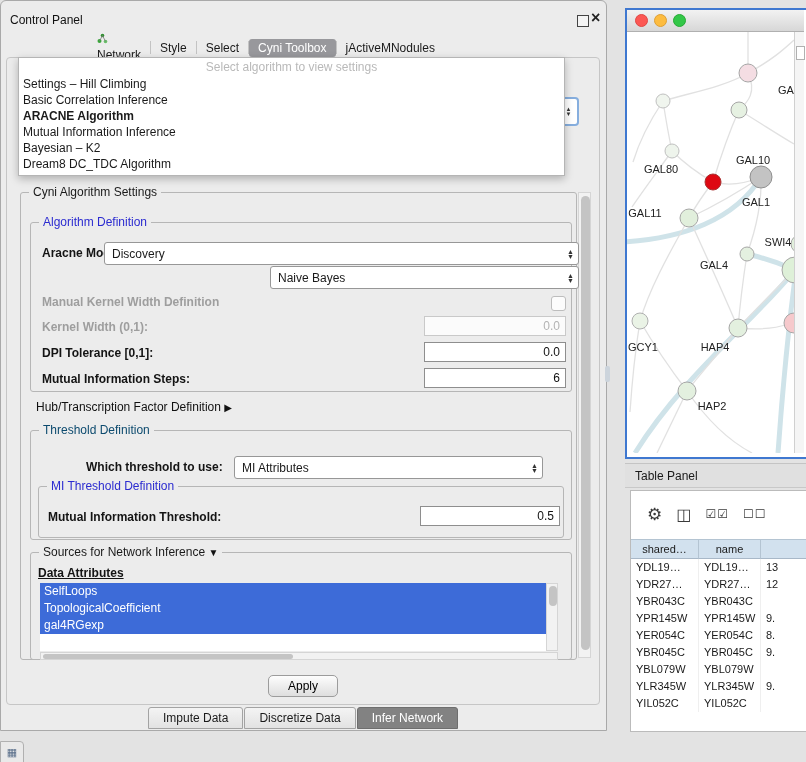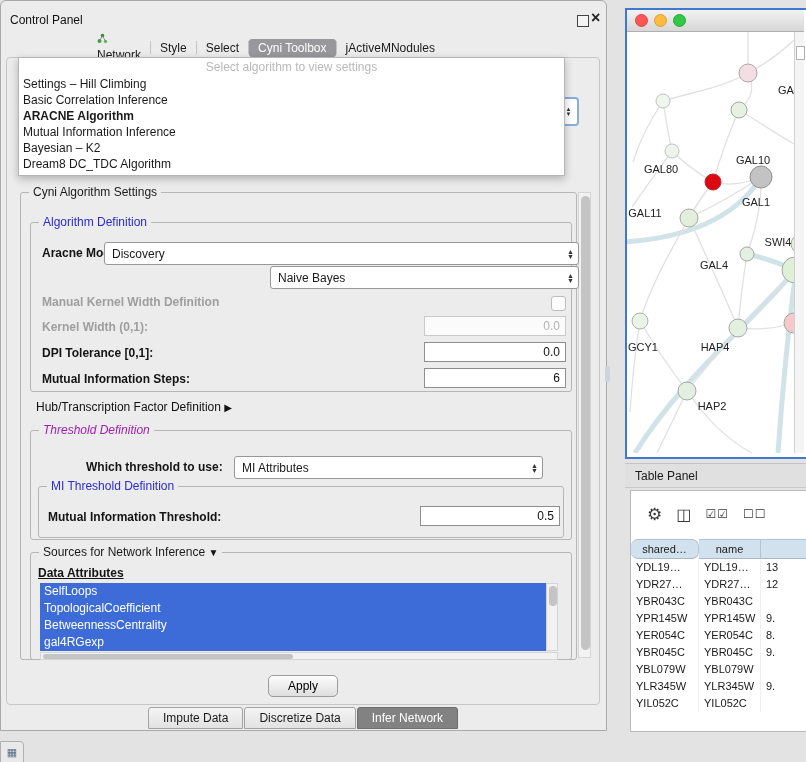--- a/index.html
+++ b/index.html
@@ -24,21 +24,21 @@
   #popup-prompt{text-align:center;color:#b9b9b9;padding-top:2px;height:16px;}
   .popup-item{padding:0 4px;height:16px;line-height:16px;white-space:nowrap;}
   .popup-item.sel{font-weight:bold;}
   #combo-frag{left:560px;top:97px;width:17px;height:25px;background:#fff;border:2px solid #86aede;border-left:none;
               border-radius:0 4px 4px 0;z-index:5;display:flex;flex-direction:column;align-items:center;justify-content:center;}
   #combo-frag span{font-size:6px;line-height:5px;color:#333;}
   
   .group{position:absolute;border:1px solid #b6b6b6;border-radius:3px;}
   .legend{position:absolute;top:-8px;left:8px;background:#ececec;padding:0 4px;font-size:12px;white-space:nowrap;}
   .legend.blue{color:#2b2bd0;}
-  .legend.green{color:#a21caf;font-style:italic;}
+  .legend.green{color:#0c4a6e;}
   .lbl{position:absolute;font-weight:bold;font-size:12px;white-space:nowrap;color:#141414;}
   .lbl.dis{color:#9e9e9e;}
   .plain{position:absolute;font-size:12px;white-space:nowrap;color:#111;}
   .combo{position:absolute;background:#fff;border:1px solid #979797;border-radius:3px;display:flex;align-items:center;
          justify-content:space-between;padding:0 4px 0 7px;font-size:12px;}
   .arrows{display:flex;flex-direction:column;align-items:center;}
   .arrows span{font-size:7px;line-height:5px;color:#333;}
   .field{position:absolute;background:#fff;border:1px solid #8e8e8e;font-size:12px;text-align:right;
          padding:0 5px;font-family:"Liberation Sans",sans-serif;color:#111;box-sizing:border-box;}
   .field.dis{border-color:#c9c9c9;background:#fbfbfb;color:#b3b3b3;}
@@ -200,21 +200,20 @@
   <div class="group" style="left:30px;top:552px;width:540px;height:106px;">
     <span class="legend">
       <span>Sources for Network Inference</span>
       <span class="tri"> ▼</span>
     </span>
   </div>
   <span class="lbl" style="left:38px;top:566px;text-decoration:underline;">Data Attributes</span>
   <div class="abs" id="attr-list">
       <div class="attr-item">SelfLoops</div>
       <div class="attr-item">TopologicalCoefficient</div>
-      <div class="attr-item">BetweennessCentrality</div>
       <div class="attr-item">gal4RGexp</div>
     </div>
   <div class="vscroll" style="left:546px;top:583px;width:12px;height:68px;">
     <div class="thumb" style="left:2px;top:2px;width:8px;height:20px;"></div>
   </div>
   <div class="vscroll" style="left:40px;top:652px;width:518px;height:8px;">
     <div class="thumb" style="left:2px;top:1px;width:250px;height:5px;"></div>
   </div>
 
   <button class="abs" id="apply-btn">Apply</button>
@@ -295,21 +294,21 @@
     <span>Table Panel</span>
   </div>
   <div class="abs" id="table-win">
     <div id="table-toolbar">
       <span class="tool-ic" style="font-size:17px;">⚙</span>
       <span class="tool-ic" style="font-size:16px;">◫</span>
       <span class="tool-ic" style="font-size:12px;letter-spacing:1px;">☑☑</span>
       <span class="tool-ic" style="font-size:12px;letter-spacing:1px;">☐☐</span>
     </div>
     <div id="tbl-header">
-        <div class="hcell" style="width: 68px; border-radius: 7px;">shared…</div>
+        <div class="hcell" style="width: 68px;">shared…</div>
         <div class="hcell" style="width: 62px;">name</div>
         <div class="hcell" style="width: 46px;"></div>
       </div>
     <div id="tbl-body">
         <div class="trow">
           <div class="tcell" style="width: 68px;">YDL19…</div>
           <div class="tcell" style="width: 62px;">YDL19…</div>
           <div class="tcell" style="width: 46px;">13</div>
         </div>
         <div class="trow">

